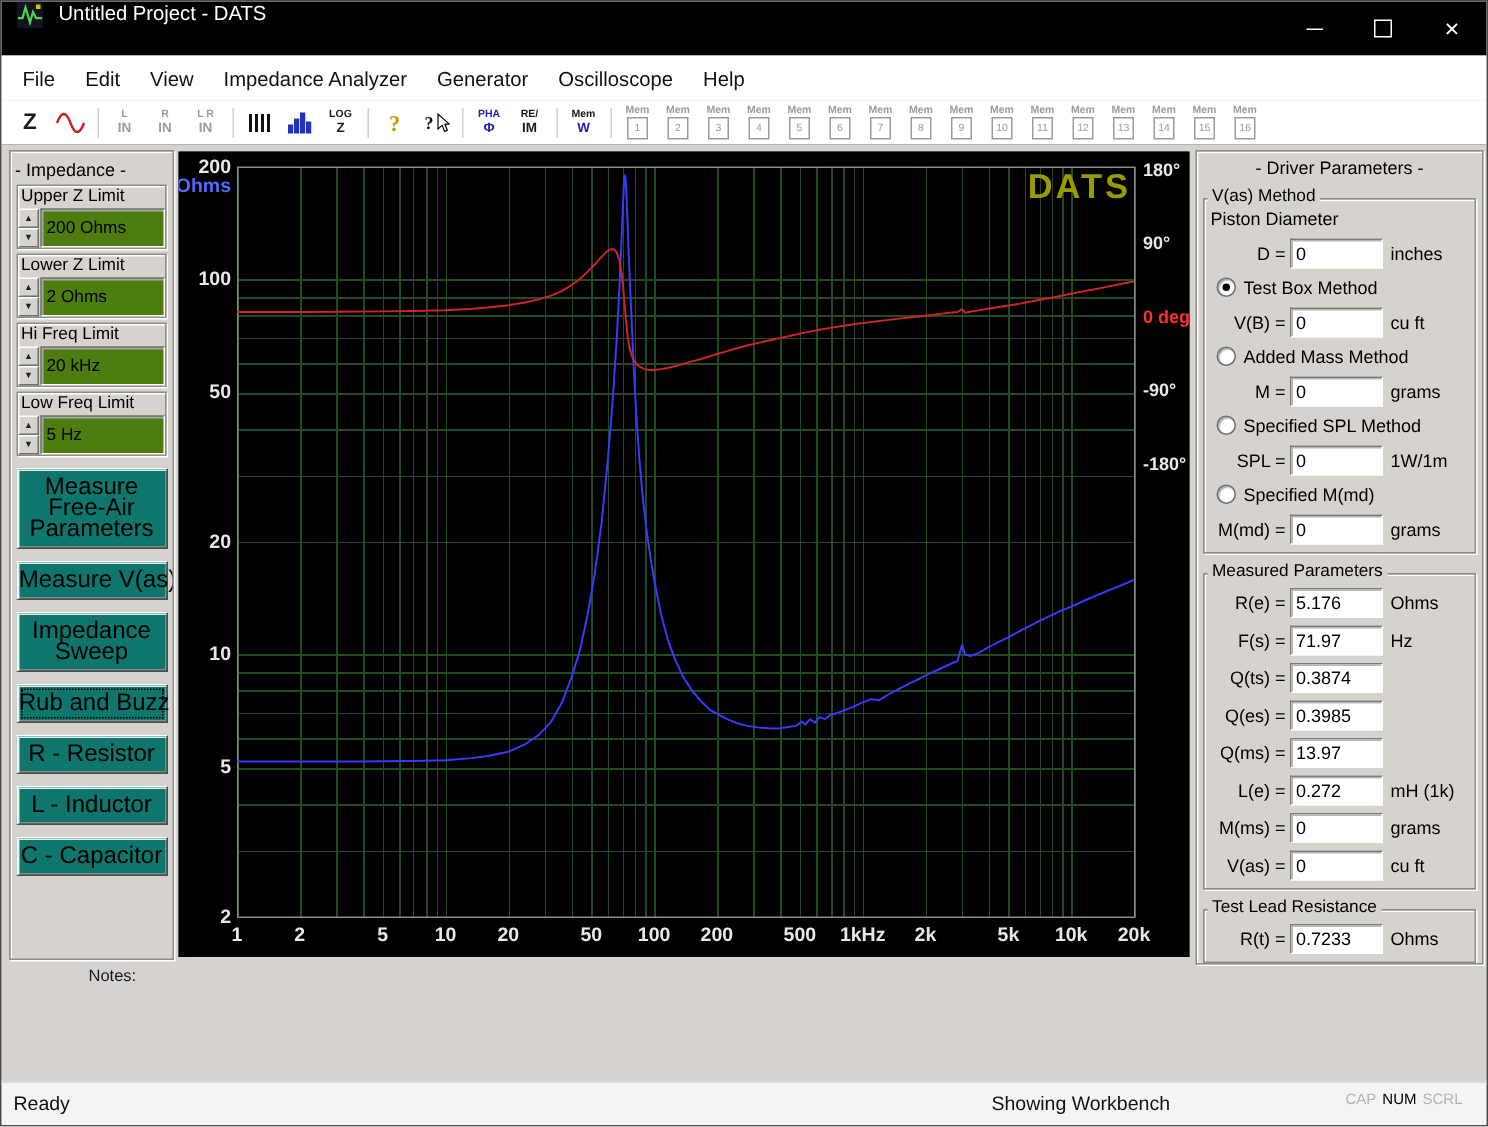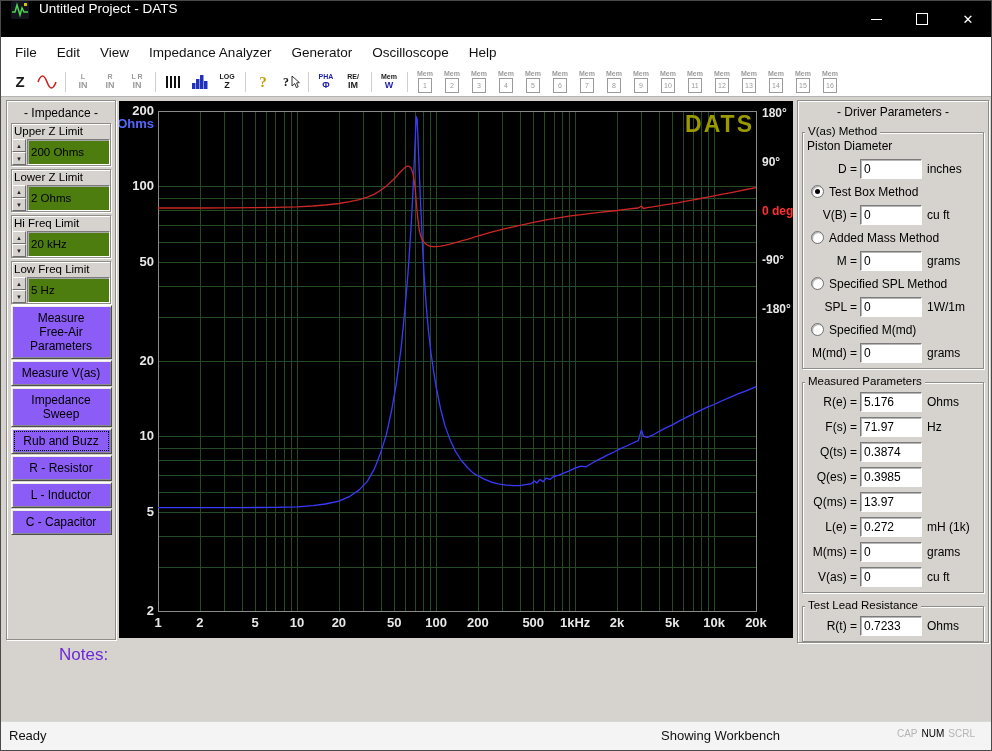--- a/index.html
+++ b/index.html
@@ -31,34 +31,34 @@
   .tb-disabled .tbl-top,.tb-disabled .tbl-bot{color:#9b9b9b;text-shadow:1px 1px 0 #fff;}
   .mem-page{width:12px;height:13px;border:1px solid #9b9b9b;background:#fff;color:#9b9b9b;font-size:7px;
     display:flex;align-items:center;justify-content:center;margin-top:1px;}
 
   
   #content{position:absolute;top:96px;left:0;width:100%;height:626px;background:#d6d3ce;}
   .etched{border:1px solid #8e8d88;box-shadow:inset 1px 1px 0 #ffffff,1px 1px 0 #ffffff;background:#d6d3ce;}
 
   
   #left-panel{position:absolute;left:5px;top:3px;width:110px;height:540px;box-sizing:border-box;padding:3px;overflow:hidden;}
-  .lp-title{font-size:12px;text-align:center;padding-top:2px;color:#000;}
+  .lp-title{font-size:12px;text-align:left;padding-top:2px;color:#000;}
   .limit-group{position:relative;margin:3px 1px 0;padding:0;border:1px solid #8e8d88;box-shadow:inset 1px 1px 0 #fff,1px 1px 0 #fff;}
   .lg-label{font-size:11.5px;padding:1px 0 2px 2px;color:#000;white-space:nowrap;}
   .limit-row{display:flex;}
   .spinner{display:flex;flex-direction:column;width:14px;margin-right:1px;}
   .spin-b{flex:1;display:flex;align-items:center;justify-content:center;font-size:6px;color:#222;background:#d6d3ce;
     border:1px solid;border-color:#fff #6e6e6e #6e6e6e #fff;}
   .limit-field{flex:1;height:24px;line-height:24px;padding-left:3px;font-size:11.5px;background:#4d7c0f;color:#000;
     border:1px solid;border-color:#7b7b7b #fff #fff #7b7b7b;box-shadow:inset 1px 1px 0 #a8a8a8;white-space:nowrap;overflow:hidden;}
-  .lp-btn{margin:1px auto 0;width:101px;background:#8b5cf6;color:#000;text-align:center;font-size:12px;padding:5px 1px;cursor:default;
+  .lp-btn{margin:8px auto 0;width:101px;background:#0f766e;color:#000;text-align:center;font-size:16px;padding:5px 1px;cursor:default;
     border:1px solid;border-color:#fff #4d4d4d #4d4d4d #fff;box-shadow:inset 1px 1px 0 #ecebe7,inset -1px -1px 0 #8a8a8a;box-sizing:border-box;}
   .lp-btn.focused{outline:1px dotted #000;outline-offset:-4px;}
   .lp-btn-line{line-height:14px;white-space:nowrap;}
-  #notes-label{position:absolute;left:58px;top:548px;font-size:17px;color:#6d28d9;}
+  #notes-label{position:absolute;left:58px;top:548px;font-size:11px;color:#0f172a;}
 
   
   #chart-svg{position:absolute;left:118px;top:4px;background:#000;display:block;}
 
   
   #right-panel{position:absolute;left:796px;top:3px;width:192px;height:543px;box-sizing:border-box;padding:3px 4px;overflow:hidden;}
   .rp-title{font-size:12px;text-align:center;padding-top:1px;color:#000;}
   .groupbox{position:relative;margin-top:13px;padding:6px 2px 3px;border:1px solid #8e8d88;box-shadow:inset 1px 1px 0 #fff,1px 1px 0 #fff;}
   .gb-title{position:absolute;top:-8px;left:2px;background:#d6d3ce;padding:0 3px;font-size:11.5px;color:#000;white-space:nowrap;}
   .piston-label{padding-left:2px;font-size:12px;height:17px;color:#000;}

